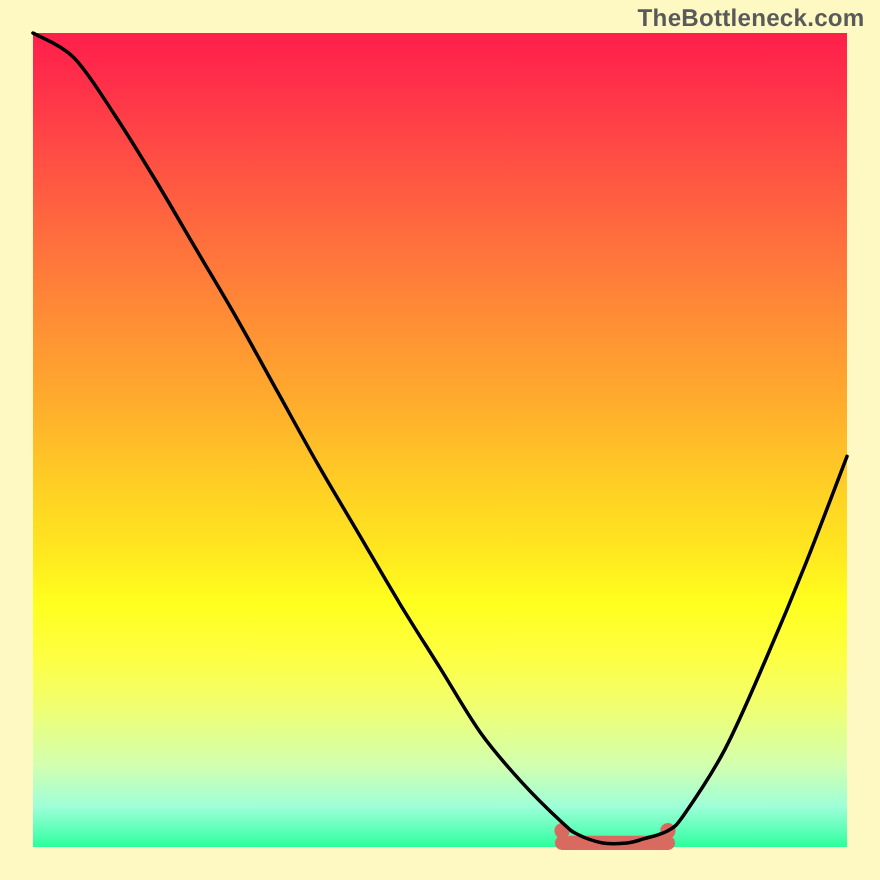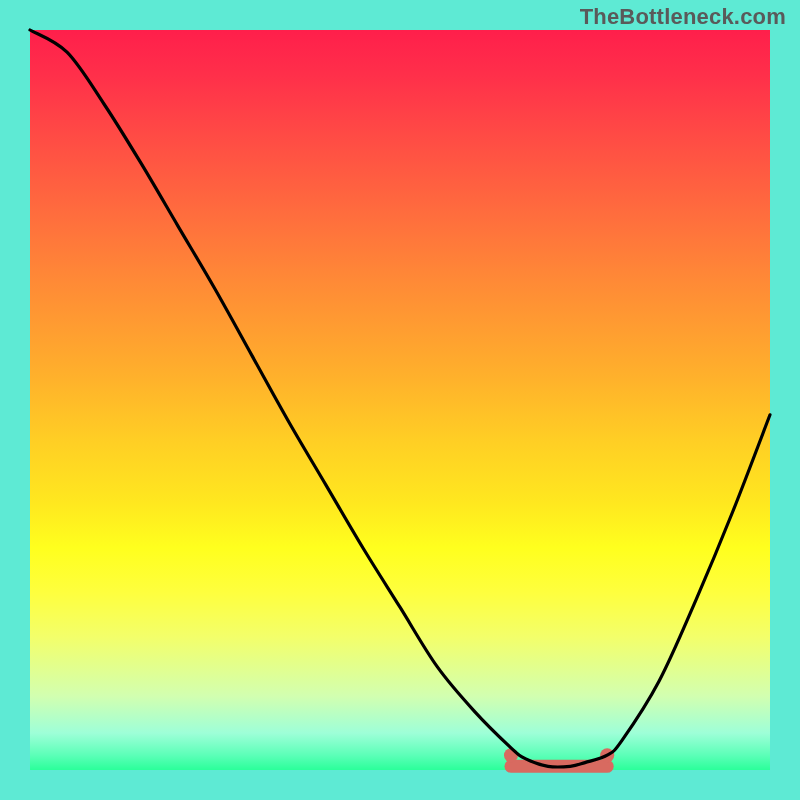--- a/index.html
+++ b/index.html
@@ -1,21 +1,21 @@
 <!DOCTYPE html>
 <html><head>
 <meta charset="utf-8">
 <style>
   * { margin: 0; padding: 0; box-sizing: border-box; }
   html, body { width: 800px; height: 800px; overflow: hidden; background: #000; }
   .container {
     width: 800px;
     height: 800px;
     position: relative;
-    background: #5eead4;
+    background: #fef9c3;
   }
   .watermark {
     position: absolute;
     top: 4px;
     right: 14px;
     font-family: Arial, Helvetica, sans-serif;
     font-size: 22px;
     font-weight: 700;
     color: #5a5a5a;
     letter-spacing: 0.2px;

